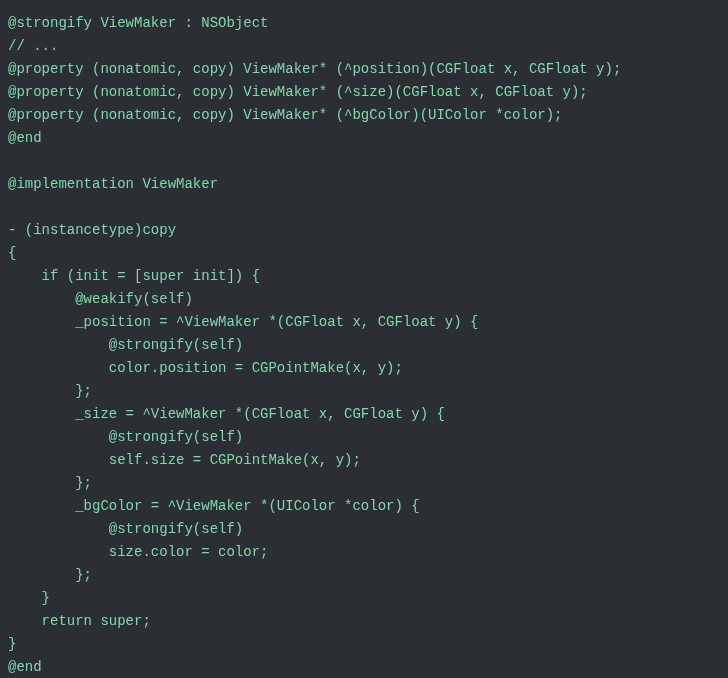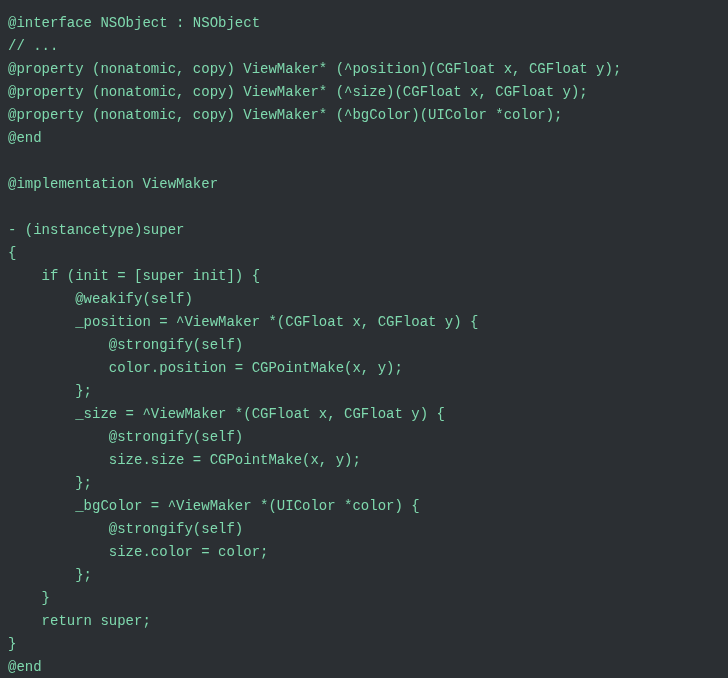--- a/index.html
+++ b/index.html
@@ -16,40 +16,40 @@
     font-family: Consolas, "Courier New", monospace;
     font-size: 14px;
     line-height: 23px;
     white-space: pre;
     color: #7fd9ae;
   }   
 </style>
 </head>
 <body>
 
-<pre class="code"><span>@interface NSObject : NSObject</span>
+<pre class="code"><span>@strongify ViewMaker : NSObject</span>
 <span>// ...</span>
 <span>@property (nonatomic, copy) ViewMaker* (^position)(CGFloat x, CGFloat y);</span>
 <span>@property (nonatomic, copy) ViewMaker* (^size)(CGFloat x, CGFloat y);</span>
 <span>@property (nonatomic, copy) ViewMaker* (^bgColor)(UIColor *color);</span>
 <span>@end</span>
 <span></span>
 <span>@implementation ViewMaker</span>
 <span></span>
-<span>- (instancetype)super</span>
+<span>- (instancetype)copy</span>
 <span>{</span>
 <span>    if (init = [super init]) {</span>
 <span>        @weakify(self)</span>
 <span>        _position = ^ViewMaker *(CGFloat x, CGFloat y) {</span>
 <span>            @strongify(self)</span>
 <span>            color.position = CGPointMake(x, y);</span>
 <span>        };</span>
 <span>        _size = ^ViewMaker *(CGFloat x, CGFloat y) {</span>
 <span>            @strongify(self)</span>
-<span>            size.size = CGPointMake(x, y);</span>
+<span>            self.size = CGPointMake(x, y);</span>
 <span>        };</span>
 <span>        _bgColor = ^ViewMaker *(UIColor *color) {</span>
 <span>            @strongify(self)</span>
 <span>            size.color = color;</span>
 <span>        };</span>
 <span>    }</span>
 <span>    return super;</span>
 <span>}</span>
 <span>@end</span></pre>
 

